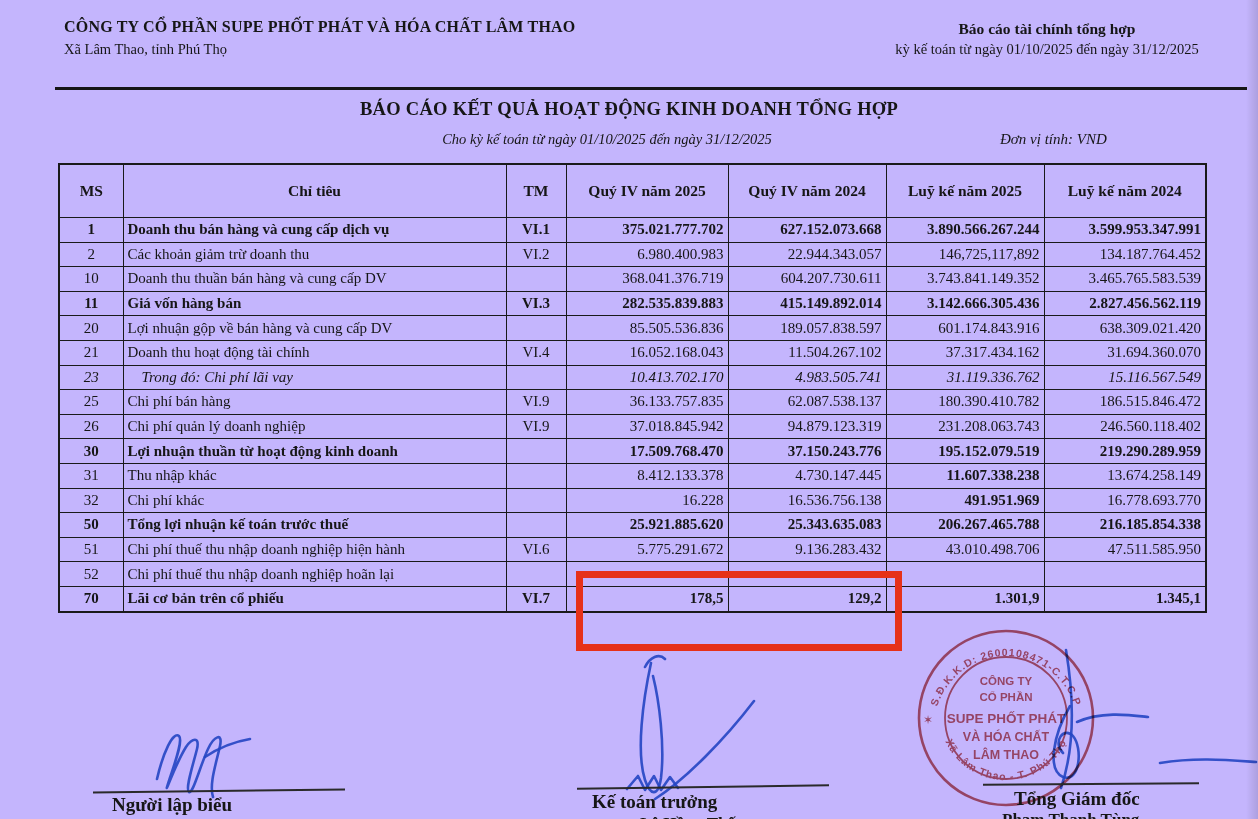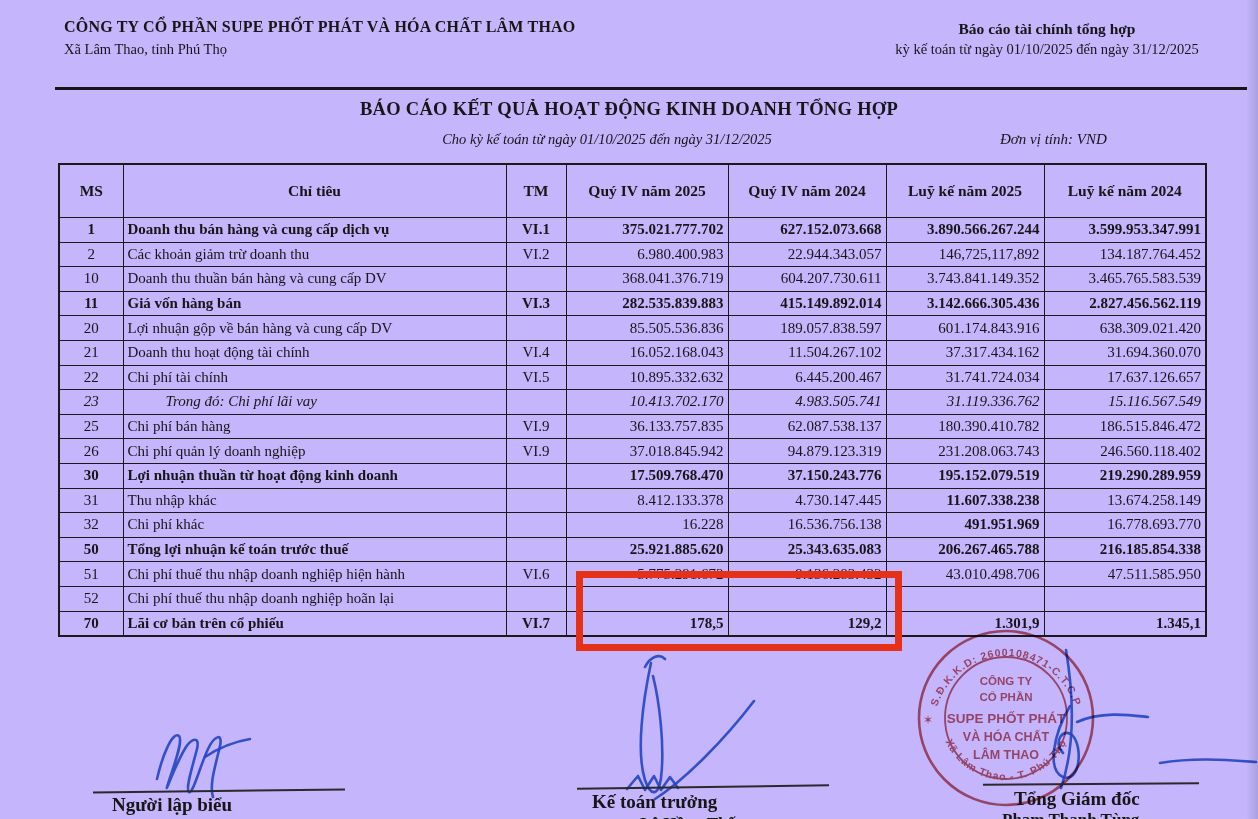--- a/index.html
+++ b/index.html
@@ -38,21 +38,21 @@
     border-collapse:collapse;table-layout:fixed;border:2px solid #1a1a1a;}
   .report th,.report td{border:1px solid #1a1a1a;overflow:hidden;white-space:nowrap;}
   .report thead th{height:52px;font-weight:bold;font-size:15.5px;text-align:center;vertical-align:middle;padding:0 2px;}
   .report tbody td{height:23.6px;font-size:15px;vertical-align:middle;padding:0 4px;}
   td.cell-ms{text-align:center;}
   td.cell-label{padding-left:12px;}
   td.cell-tm{text-align:center;}
   td.cell-num{text-align:right;padding-right:10px;}
   tr.bold td{font-weight:bold;}
   tr.italic td{font-style:italic;}
-  tr.italic td.cell-label{padding-left:42px;}
+  tr.italic td.cell-label{padding-left:18px;}
   td.extra-bold{font-weight:bold;}
 
   
   .red-box{position:absolute;left:576px;top:571px;width:312px;height:66px;
     border:7px solid #e63119;pointer-events:none;}
 
   
   .stamp-svg{position:absolute;left:915px;top:627px;mix-blend-mode:multiply;opacity:.85;}
   .stamp-stroke{fill:none;stroke:var(--stamp-color);}
   .stamp-text{fill:var(--stamp-color);font-family:"Liberation Sans","DejaVu Sans",sans-serif;font-weight:bold;}
@@ -159,29 +159,20 @@
           <td class="cell-num">638.309.021.420</td>
         </tr>
         <tr>
           <td class="cell-ms">21</td>
           <td class="cell-label">Doanh thu hoạt động tài chính</td>
           <td class="cell-tm">VI.4</td>
           <td class="cell-num">16.052.168.043</td>
           <td class="cell-num">11.504.267.102</td>
           <td class="cell-num">37.317.434.162</td>
           <td class="cell-num">31.694.360.070</td>
-        </tr>
-        <tr>
-          <td class="cell-ms">22</td>
-          <td class="cell-label">Chi phí tài chính</td>
-          <td class="cell-tm">VI.5</td>
-          <td class="cell-num">10.895.332.632</td>
-          <td class="cell-num">6.445.200.467</td>
-          <td class="cell-num">31.741.724.034</td>
-          <td class="cell-num">17.637.126.657</td>
         </tr>
         <tr class="italic">
           <td class="cell-ms">23</td>
           <td class="cell-label">Trong đó: Chi phí lãi vay</td>
           <td class="cell-tm"></td>
           <td class="cell-num">10.413.702.170</td>
           <td class="cell-num">4.983.505.741</td>
           <td class="cell-num">31.119.336.762</td>
           <td class="cell-num">15.116.567.549</td>
         </tr>

